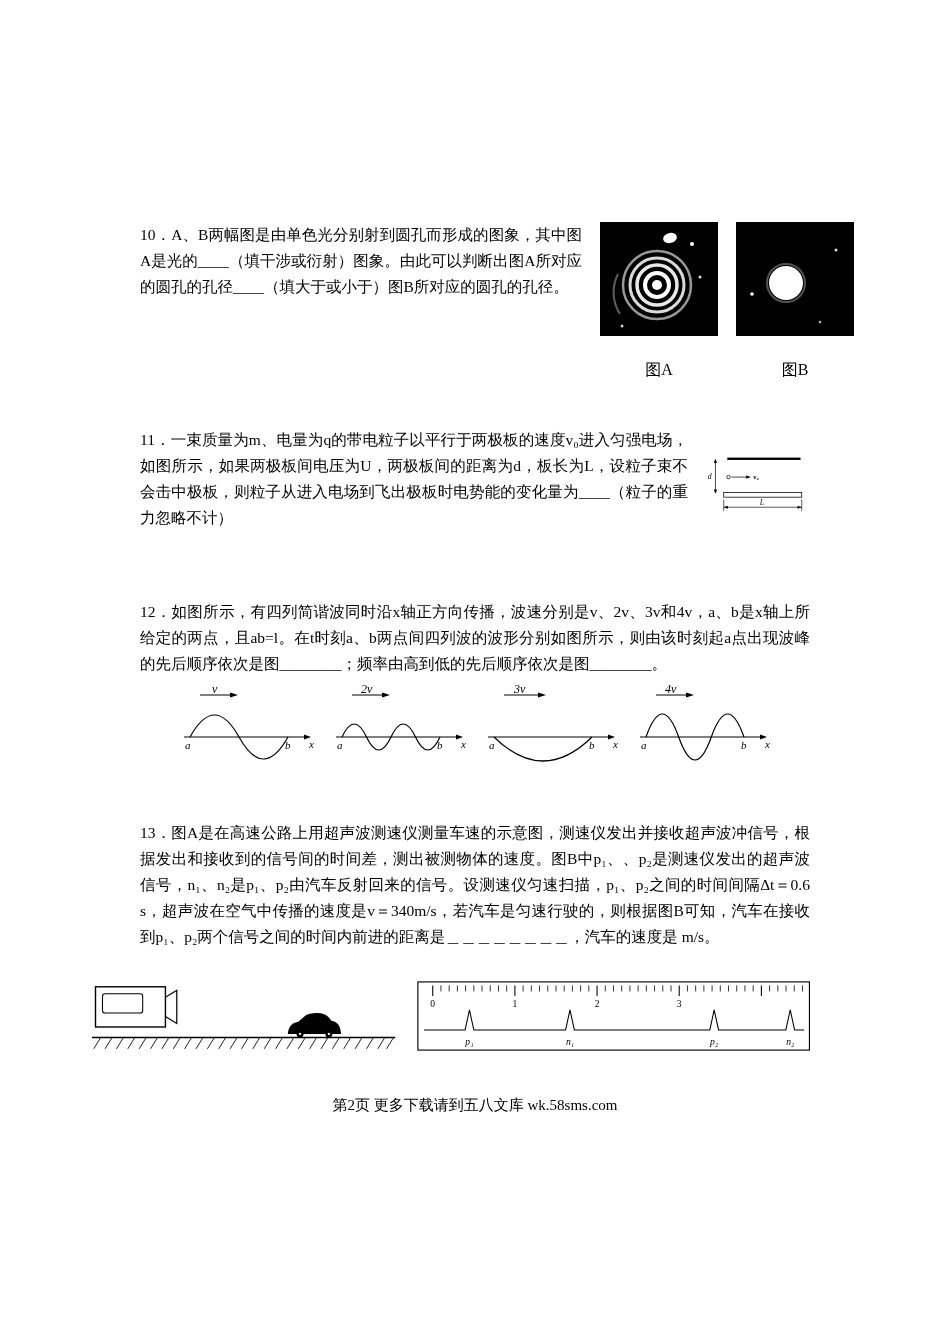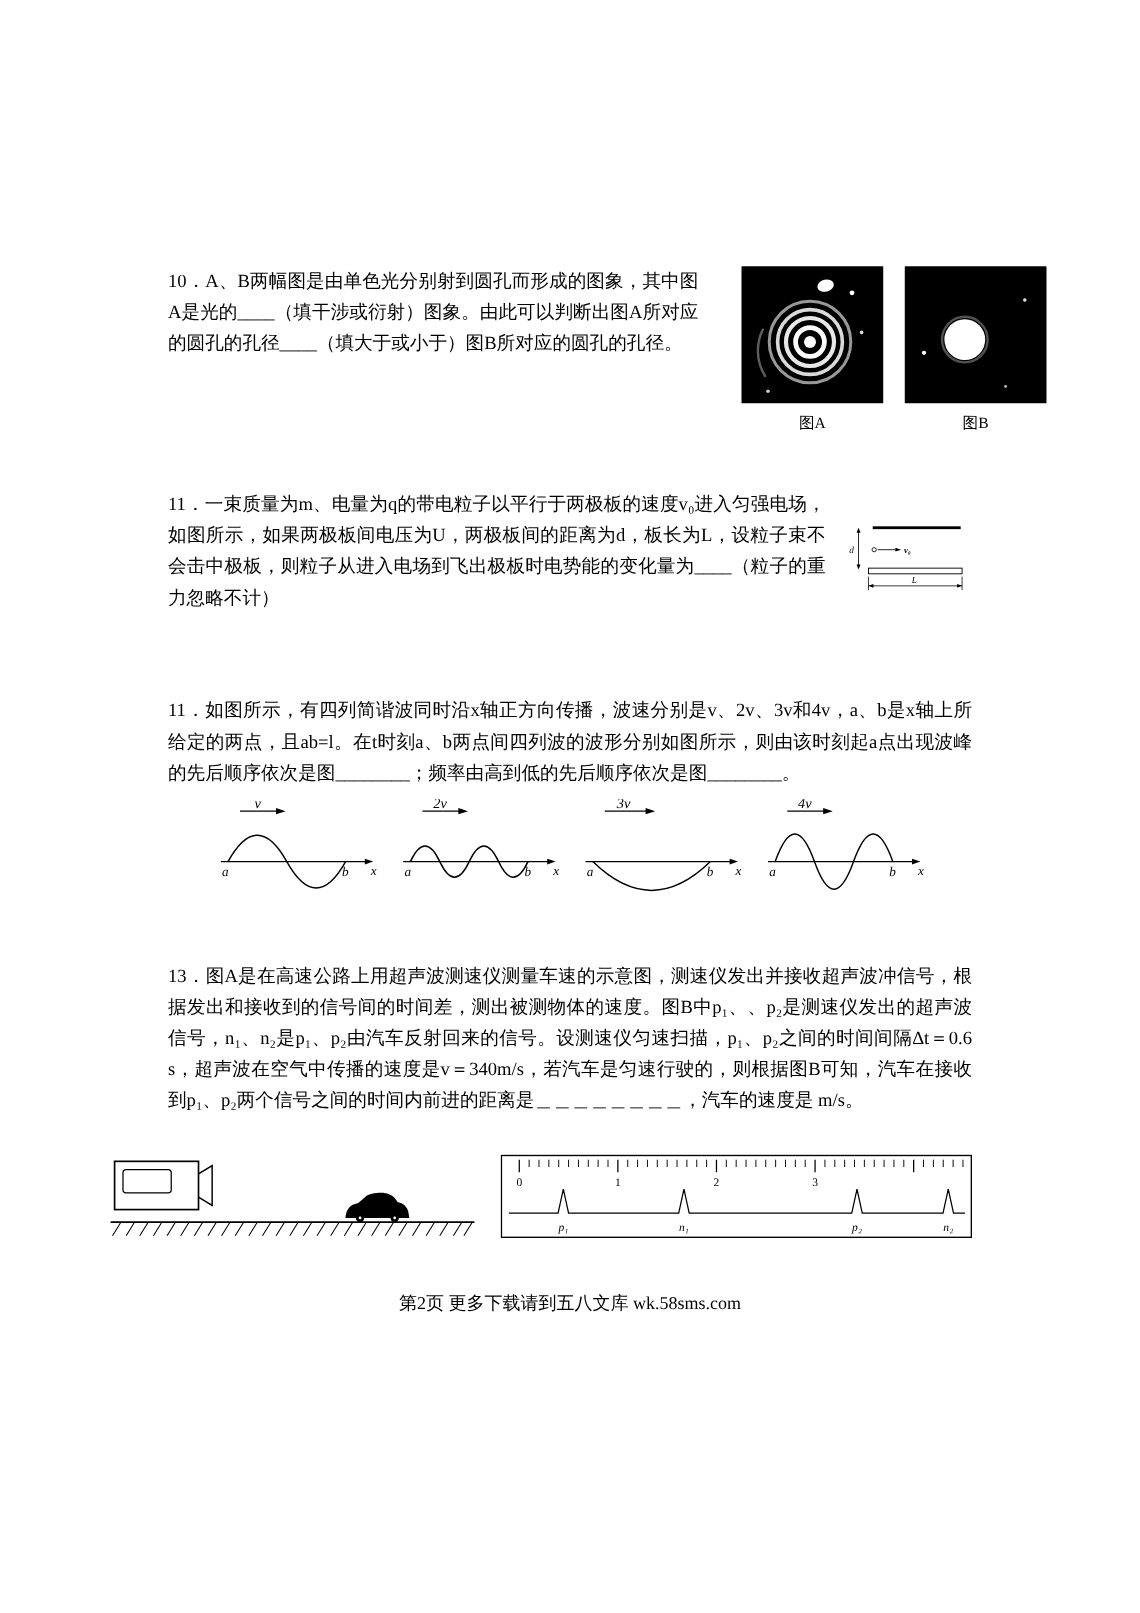--- a/index.html
+++ b/index.html
@@ -7,26 +7,26 @@
   body {
     width:950px; height:1344px; position:relative; overflow:hidden;
     font-family:"Liberation Serif","DejaVu Serif",serif;
     color:#000;
   }
   .page { padding:222px 140px 0 140px; }
   .q-text {
     font-size:15.5px; line-height:26px; text-align:justify;
   }
   
-  .q10-row { display:flex; gap:36px; margin-bottom:46px; }
+  .q10-row { display:flex; gap:18px; margin-bottom:46px; }
   .q10-row .q-text { width:442px; flex:0 0 auto; }
   .q10-figs { display:flex; gap:18px; }
   .figcol { display:flex; flex-direction:column; align-items:center; }
   .figbox { width:118px; height:114px; background:#000; display:block; }
-  .fig-label { font-size:13px; margin-top:8px;text-align:right; }
+  .fig-label { font-size:16px; margin-top:24px;text-align:right; }
   
   .q11-row { display:flex; gap:18px; margin-bottom:62px; }
   .q11-row .q-text { width:548px; flex:0 0 auto; }
   .q11-diagram { margin-top:2px; }
   
   .q12 { margin-bottom:30px; }
   .waves-row { display:flex; gap:12px; padding-left:38px; margin-top:8px; }
   .options-row { padding-left:100px; margin-top:10px; font-size:15.5px; }
   .options-row span { display:inline-block; width:67px; }
   
@@ -97,21 +97,21 @@
       <line x1="30" y1="82" x2="30" y2="101" stroke="#000" stroke-width="1.1"></line>
       <line x1="162" y1="82" x2="162" y2="101" stroke="#000" stroke-width="1.1"></line>
       <line x1="30" y1="95" x2="162" y2="95" stroke="#000" stroke-width="1.1"></line>
       <polygon points="30,95 37,92.3 37,97.7" fill="#000"></polygon>
       <polygon points="162,95 155,92.3 155,97.7" fill="#000"></polygon>
       <text x="91" y="91" font-size="13" class="it">L</text>
     </svg>
   </section>
 
   <section class="q12">
-    <div class="q-text">11．如图所示，有四列简谐波同时沿x轴正方向传播，波速分别是v、2v、3v和4v，a、b是x轴上所给定的两点，且ab=l。在t时刻a、b两点间四列波的波形分别如图所示，则由该时刻起a点出现波峰的先后顺序依次是图________；频率由高到低的先后顺序依次是图________。</div>
+    <div class="q-text">12．如图所示，有四列简谐波同时沿x轴正方向传播，波速分别是v、2v、3v和4v，a、b是x轴上所给定的两点，且ab=l。在t时刻a、b两点间四列波的波形分别如图所示，则由该时刻起a点出现波峰的先后顺序依次是图________；频率由高到低的先后顺序依次是图________。</div>
 
     <div class="waves-row">
 
       <svg width="140" height="105" viewBox="0 0 140 105" xmlns="http://www.w3.org/2000/svg">
         <line x1="22" y1="10" x2="56" y2="10" stroke="#000" stroke-width="1.1"></line>
         <polygon points="60,10 52,7.4 52,12.6" fill="#000"></polygon>
         <text x="34" y="7.5" font-size="12" class="it">v</text>
         <line x1="6" y1="52" x2="129" y2="52" stroke="#000" stroke-width="1"></line>
         <polygon points="133,52 126,49.6 126,54.4" fill="#000"></polygon>
         <text x="131" y="63" font-size="11" class="it">x</text>

